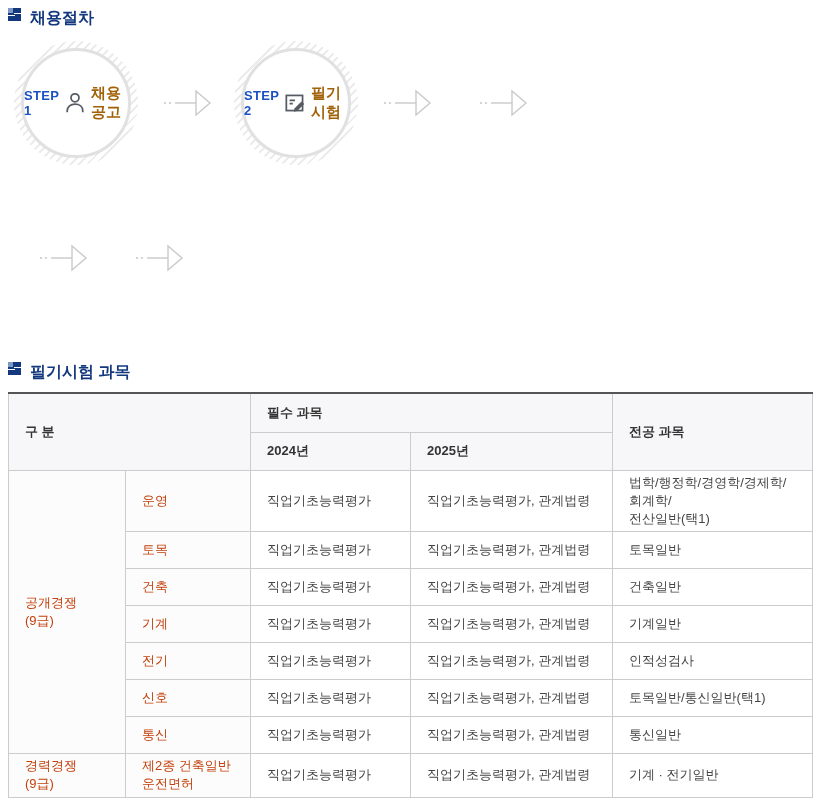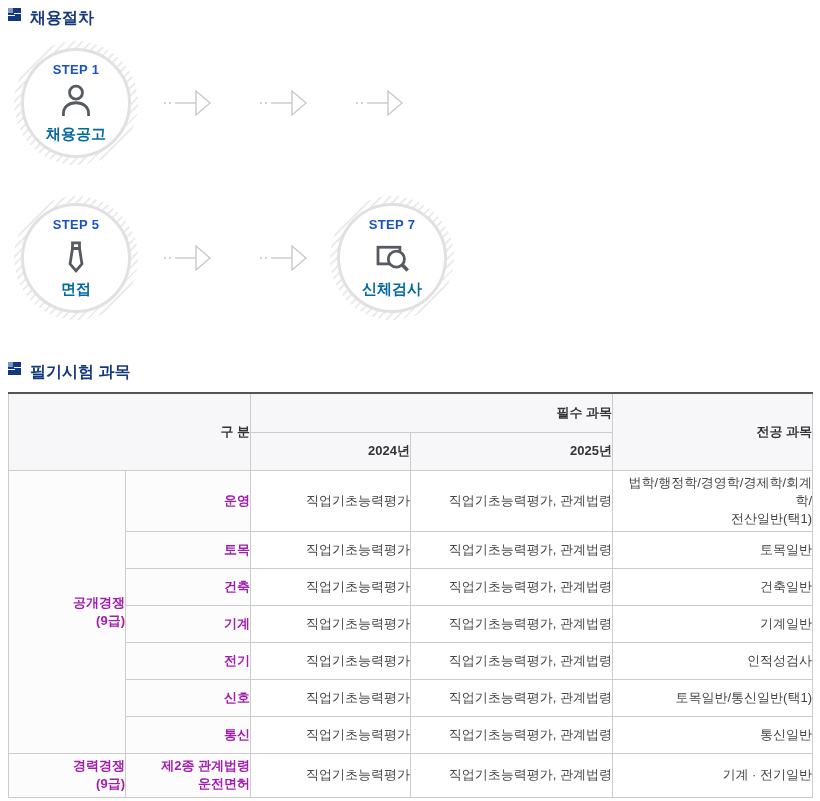--- a/index.html
+++ b/index.html
@@ -23,46 +23,46 @@
   .steps-row { display:flex; align-items:center; margin-left:6px; }
   .steps-row.r1 { margin-top:13px; }
   .steps-row.r2 { margin-top:31px; }
   .step {
     width:124px; height:124px; border-radius:50%; position:relative; flex:0 0 auto;
     background:repeating-linear-gradient(135deg,#ececec 0 2px,#ffffff 2px 6px);
   }
   .step-inner {
     position:absolute; inset:7px; background:#fff;
     border:3px solid #e1e1e1; border-radius:50%;
-    display:flex; flex-direction:column; align-items:center; justify-content:center; gap:3px;
+    display:flex; align-items:center; justify-content:center; gap:3px;
   }
   .step-no { font-size:13px; font-weight:bold; color:#1b52c3; letter-spacing:.3px; }
   .step-icon { width:42px; height:42px; color:#565b63; }
   .step-icon svg { width:100%; height:100%; display:block; }
-  .step-label { font-size:15px; font-weight:bold; color:#0369a1; }
+  .step-label { font-size:15px; font-weight:bold; color:#a16207; }
   .arrow { width:96px; height:124px; flex:0 0 auto; }
   .arrow svg { width:100%; height:100%; display:block; }
 
   
   .sec2 { margin-top:42px; }
   table.subjects {
     border-collapse:collapse; table-layout:fixed; width:804px; margin-top:10px;
     border-top:2px solid #555; font-size:13px; color:#444;
   }
   table.subjects th, table.subjects td {
-    border:1px solid #ccc; text-align:right; vertical-align:middle; padding:3px 0;
+    border:1px solid #ccc; text-align:left; vertical-align:middle; padding:3px 16px;
   }
   table.subjects { border-bottom:1px solid #999; }
   table.subjects th { background:#f7f7f9; font-weight:bold; color:#333; }
   thead tr.h1 { height:39px; }
   thead tr.h2 { height:38px; }
   tbody tr { height:37px; }
   tbody tr.tall { height:55px; }
   tbody tr.last { height:44px; }
-  td.group, td.type { background:#fcfcfc; font-weight:bold; color:#a21caf; white-space:pre-line; }
+  td.group, td.type { background:#fcfcfc; font-weight:normal; color:#c2410c; white-space:pre-line; }
   td.major { white-space:pre-line; }
 </style>
 </head>
 <body>
 
 <div class="page">
 
   <div class="sec-title">
     <span class="bullet">
       <svg viewBox="0 0 13 13">
@@ -87,79 +87,67 @@
     </div>
   </div>
 <div class="arrow">
         <svg viewBox="0 0 96 124" fill="none" stroke="#c9c9c9" stroke-width="1.4">
           <circle cx="27" cy="62" r="1.1" fill="#c9c9c9" stroke="none"></circle>
           <circle cx="32" cy="62" r="1.1" fill="#c9c9c9" stroke="none"></circle>
           <path d="M37 62 H58"></path>
           <path d="M58 50 L72 62 L58 74 Z"></path>
         </svg>
       </div>
+  <div class="step">
+    <div class="step-inner">
+      <div class="step-no">STEP 2</div>
+      <div class="step-icon">
+            <svg viewBox="0 0 24 24" fill="none" stroke="currentColor" stroke-width="1.6">
+              <rect x="4" y="5" width="15" height="14"></rect>
+              <path d="M7 9.5 h5 M7 12.5 h3"></path>
+              <path d="M11.5 17 L18 10.5 L20.5 13 L14 19.5 L11 20 Z" fill="currentColor" stroke="none"></path>
+            </svg>
+          </div>
+      <div class="step-label">필기시험</div>
+    </div>
+  </div>
 <div class="arrow">
         <svg viewBox="0 0 96 124" fill="none" stroke="#c9c9c9" stroke-width="1.4">
           <circle cx="27" cy="62" r="1.1" fill="#c9c9c9" stroke="none"></circle>
           <circle cx="32" cy="62" r="1.1" fill="#c9c9c9" stroke="none"></circle>
           <path d="M37 62 H58"></path>
           <path d="M58 50 L72 62 L58 74 Z"></path>
         </svg>
       </div>
 <div class="arrow">
         <svg viewBox="0 0 96 124" fill="none" stroke="#c9c9c9" stroke-width="1.4">
           <circle cx="27" cy="62" r="1.1" fill="#c9c9c9" stroke="none"></circle>
           <circle cx="32" cy="62" r="1.1" fill="#c9c9c9" stroke="none"></circle>
           <path d="M37 62 H58"></path>
           <path d="M58 50 L72 62 L58 74 Z"></path>
         </svg>
       </div>
 </div>
   <div class="steps-row r2">
-  <div class="step">
-    <div class="step-inner">
-      <div class="step-no">STEP 5</div>
-      <div class="step-icon">
-            <svg viewBox="0 0 24 24" fill="none" stroke="currentColor" stroke-width="1.6">
-              <rect x="10" y="4.5" width="4" height="3.2"></rect>
-              <path d="M10 7.7 h4 l1.4 8.8 -3.4 4 -3.4 -4 Z"></path>
-            </svg>
-          </div>
-      <div class="step-label">면접</div>
-    </div>
-  </div>
-<div class="arrow">
-        <svg viewBox="0 0 96 124" fill="none" stroke="#c9c9c9" stroke-width="1.4">
-          <circle cx="27" cy="62" r="1.1" fill="#c9c9c9" stroke="none"></circle>
-          <circle cx="32" cy="62" r="1.1" fill="#c9c9c9" stroke="none"></circle>
-          <path d="M37 62 H58"></path>
-          <path d="M58 50 L72 62 L58 74 Z"></path>
-        </svg>
-      </div>
-<div class="arrow">
-        <svg viewBox="0 0 96 124" fill="none" stroke="#c9c9c9" stroke-width="1.4">
-          <circle cx="27" cy="62" r="1.1" fill="#c9c9c9" stroke="none"></circle>
-          <circle cx="32" cy="62" r="1.1" fill="#c9c9c9" stroke="none"></circle>
-          <path d="M37 62 H58"></path>
-          <path d="M58 50 L72 62 L58 74 Z"></path>
-        </svg>
-      </div>
-  <div class="step">
-    <div class="step-inner">
-      <div class="step-no">STEP 7</div>
-      <div class="step-icon">
-            <svg viewBox="0 0 24 24" fill="none" stroke="currentColor" stroke-width="1.6">
-              <rect x="4" y="7" width="12.5" height="9.5"></rect>
-              <circle cx="14.5" cy="13.8" r="4.6" fill="#ffffff"></circle>
-              <path d="M17.9 17.2 l3.1 3.1" stroke-width="2"></path>
-            </svg>
-          </div>
-      <div class="step-label">신체검사</div>
-    </div>
-  </div>
+<div class="arrow">
+        <svg viewBox="0 0 96 124" fill="none" stroke="#c9c9c9" stroke-width="1.4">
+          <circle cx="27" cy="62" r="1.1" fill="#c9c9c9" stroke="none"></circle>
+          <circle cx="32" cy="62" r="1.1" fill="#c9c9c9" stroke="none"></circle>
+          <path d="M37 62 H58"></path>
+          <path d="M58 50 L72 62 L58 74 Z"></path>
+        </svg>
+      </div>
+<div class="arrow">
+        <svg viewBox="0 0 96 124" fill="none" stroke="#c9c9c9" stroke-width="1.4">
+          <circle cx="27" cy="62" r="1.1" fill="#c9c9c9" stroke="none"></circle>
+          <circle cx="32" cy="62" r="1.1" fill="#c9c9c9" stroke="none"></circle>
+          <path d="M37 62 H58"></path>
+          <path d="M58 50 L72 62 L58 74 Z"></path>
+        </svg>
+      </div>
 </div>
 
   <div class="sec2">
     <div class="sec-title">
       <span class="bullet">
         <svg viewBox="0 0 13 13">
             <path fill="#14387d" d="M2 0 H13 V5 H6 V6 H13 V13 H0 V8 H7 V7 H0 V5 H2 Z"></path>
             <rect fill="#7e98c4" x="0" y="0" width="5" height="5"></rect>
           </svg>
       </span>
@@ -227,21 +215,21 @@
           </tr>
           <tr>
             <td class="type">통신</td>
             <td>직업기초능력평가</td>
             <td>직업기초능력평가, 관계법령</td>
             <td class="major">통신일반</td>
           </tr>
           <tr class="last">
             <td class="group" rowspan="1">경력경쟁
 (9급)</td>
-            <td class="type">제2종 관계법령
+            <td class="type">제2종 건축일반
 운전면허</td>
             <td>직업기초능력평가</td>
             <td>직업기초능력평가, 관계법령</td>
             <td class="major">기계 · 전기일반</td>
           </tr>
         </tbody>
     </table>
   </div>
 
 </div>

